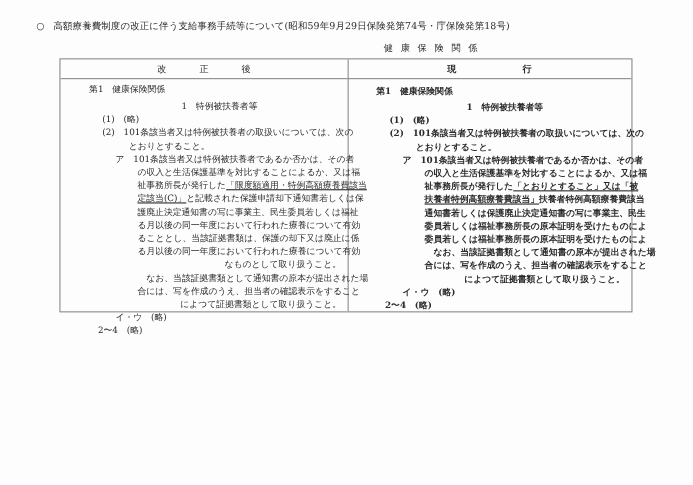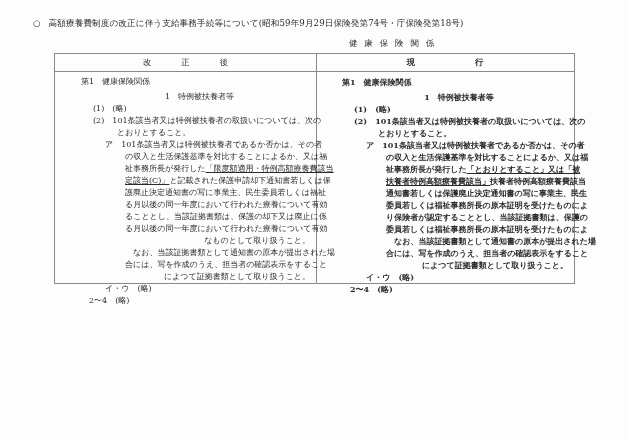--- a/index.html
+++ b/index.html
@@ -62,21 +62,20 @@
       <p class="i1 sec">1　特例被扶養者等</p>
       <p class="i2">(1)　(略)</p>
       <p class="i2">(2)　101条該当者又は特例被扶養者の取扱いについては、次の</p>
       <p class="i4">とおりとすること。</p>
       <p class="i3">ア　101条該当者又は特例被扶養者であるか否かは、その者</p>
       <p class="i5">の収入と生活保護基準を対比することによるか、又は福</p>
       <p class="i5"><span>祉事務所長が発行した</span><span class="u">「とおりとすること」又は「被</span></p>
       <p class="i5"><span class="u">扶養者特例高額療養費該当」</span><span>扶養者特例高額療養費該当</span></p>
       <p class="i5">通知書若しくは保護廃止決定通知書の写に事業主、民生</p>
       <p class="i5">委員若しくは福祉事務所長の原本証明を受けたものによ</p>
-      <p class="i5">り保険者が認定することとし、当該証拠書類は、保護の</p>
       <p class="i5">委員若しくは福祉事務所長の原本証明を受けたものによ</p>
       <p class="i5" style="padding-left:52px">なお、当該証拠書類として通知書の原本が提出された場</p>
       <p class="i5">合には、写を作成のうえ、担当者の確認表示をすること</p>
       <p class="i5">によつて証拠書類として取り扱うこと。</p>
       <p class="i3">イ・ウ　(略)</p>
       <p class="i1">2〜4　(略)</p>
     </div>
   </div>
 </div>
 

